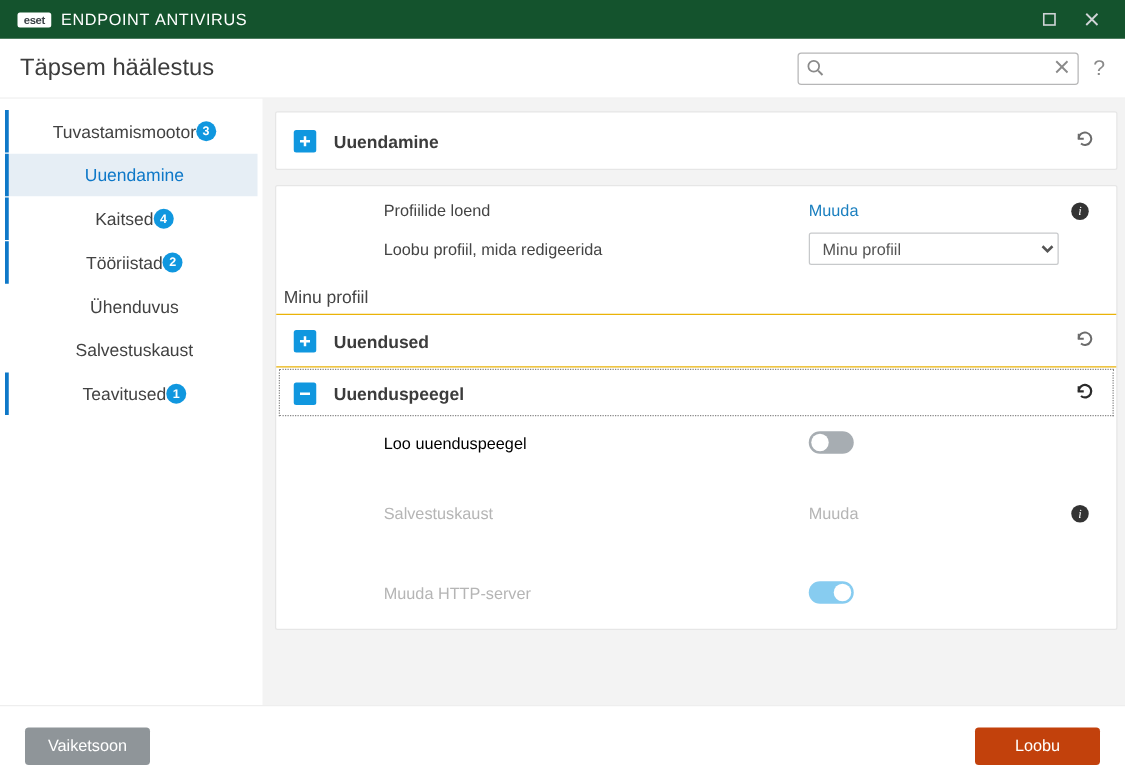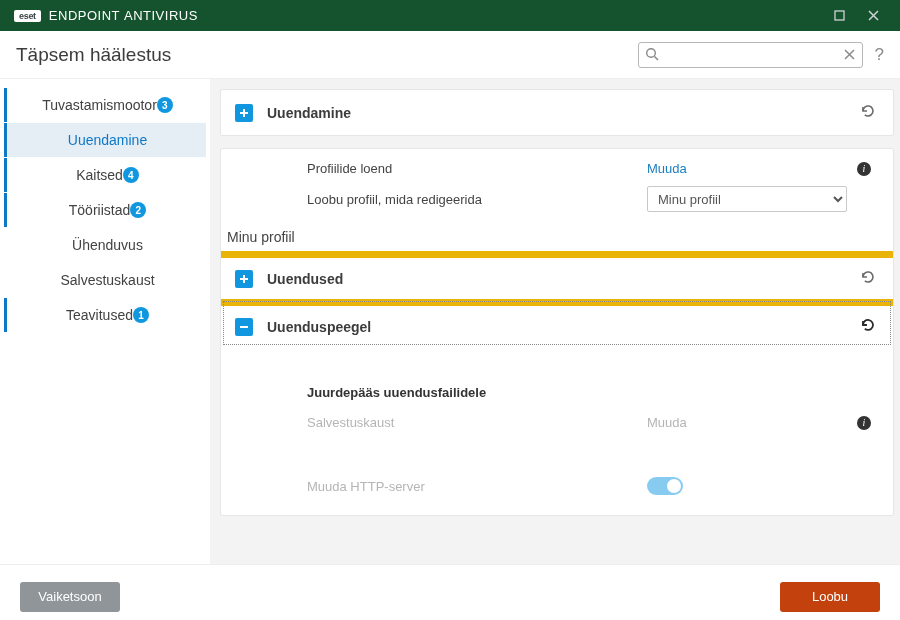--- a/index.html
+++ b/index.html
@@ -115,21 +115,21 @@
   .toggle.off { background:#a7adb2; }
   .toggle.off .knob { left:2px; }
   .toggle.on { background:#55b7ea; }
   .toggle.on .knob { left:20px; }
   .toggle.disabled { opacity:0.7; cursor:default; }
 
   
   .inner-head {
     display:flex; align-items:center; padding: 10px 16px 10px 14px;
     font-size:14px; font-weight:600; color:#3c3c3c;
-    border-top:7px solid #eab308;
+    border-top:1px solid #eab308;
   }
   .inner-head .spacer{flex:1;}
   .inner-body { padding: 4px 16px 14px 46px; font-size:13px; }
 
   
   .footer {
     height: 64px; display:flex; align-items:center; padding: 0 20px; gap: 14px;
     border-top: 1px solid #eee;
   }
   .footer .spacer { flex:1; }
@@ -284,28 +284,32 @@
         <span>Uuenduspeegel</span>
         <span class="spacer"></span>
         <span class="undo dark">
           <svg width="18" height="18" viewBox="0 0 18 18">
               <path d="M4 9 a5 5 0 1 1 1.8 3.8" fill="none" stroke="#2b2b2b" stroke-width="1.8"></path>
               <path d="M4 5 L4 9 L8 9" fill="none" stroke="#2b2b2b" stroke-width="1.8"></path>
             </svg>
         </span>
       </div>
       <div class="inner-body">
+        <div class="row">
+          <span class="label">Loo uuenduspeegel</span>
+          <span class="ctrl">
+            <span class="toggle off">
+                <span class="knob"></span>
+              </span>
+          </span>
+          <span class="trail"></span>
+        </div>
 
         <div style="height:26px"></div>
 
-        <div class="row">
-          <span class="label section">Juurdepääs uuendusfailidele</span>
-          <span class="ctrl"></span>
-            <span class="trail"></span>
-        </div>
 
         <div class="row">
           <span class="label disabled">Salvestuskaust</span>
           <span class="ctrl">
               <span class="linkbtn disabled">Muuda</span>
             </span>
           <span class="trail"><span class="info-icon">i</span></span>
         </div>
 
         <div style="height:34px"></div>

